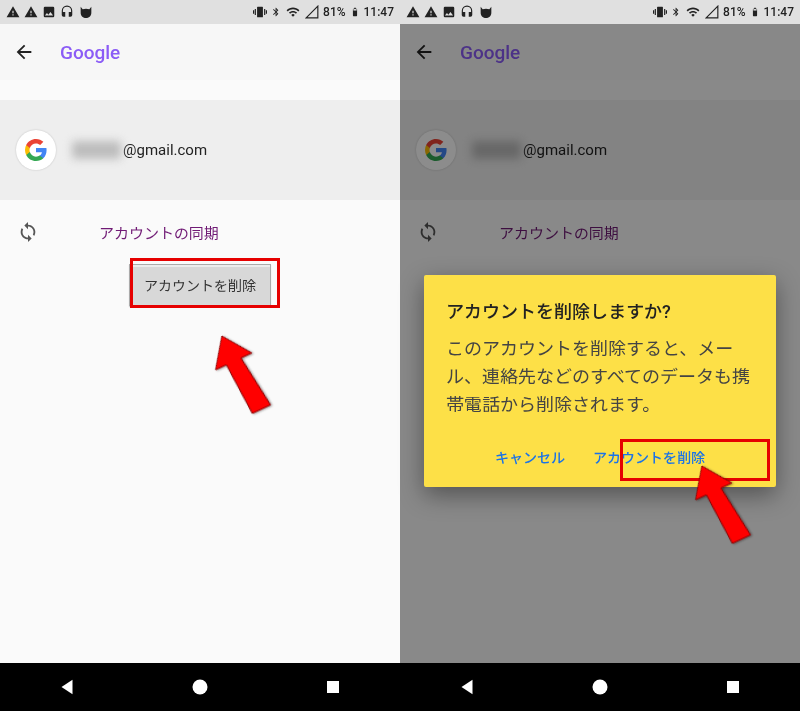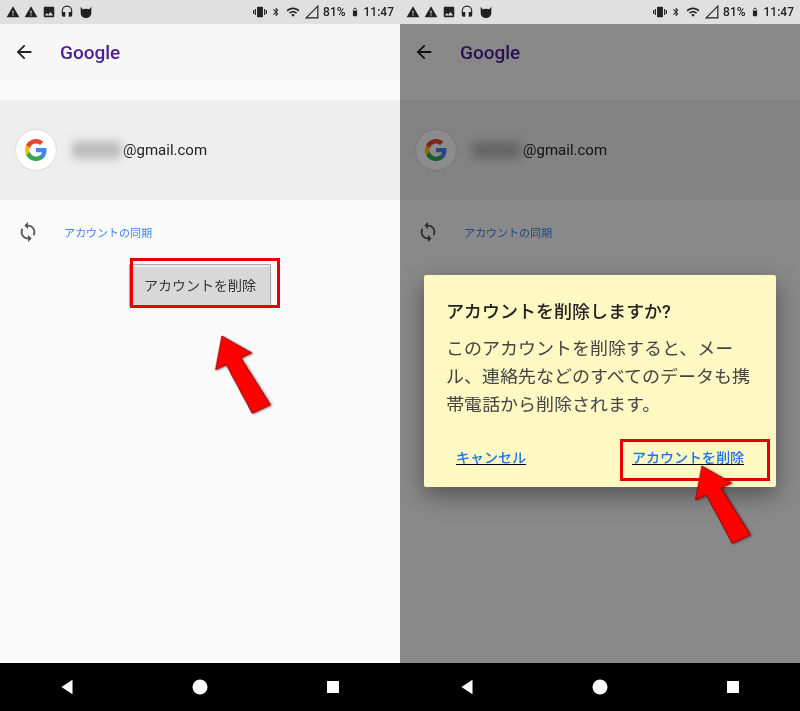--- a/index.html
+++ b/index.html
@@ -5,42 +5,42 @@
   * { margin: 0; padding: 0; box-sizing: border-box; font-family: Roboto, "Noto Sans JP", sans-serif; }
   body { width: 800px; height: 711px; display: flex; background: #fff; }
   .screen { width: 472px; height: 711px; position: relative; background: #fafafa; display: flex; flex-direction: column; }
   
   .status-bar { height: 24px; background: #e0e0e0; display: flex; align-items: center; justify-content: space-between; padding: 0 6px; font-size: 12px; color: #222; }
   .status-left, .status-right { display: flex; align-items: center; gap: 4px; }
   .status-right .txt { font-weight: 500; }
   .ic { display: inline-flex; }
   
   .app-bar { height: 56px; background: #f7f7f7; display: flex; align-items: center; padding: 0 12px; gap: 24px; }
-  .app-title { font-size: 19px; font-weight: 500; color: #4c1d95; text-align: right; }
+  .app-title { font-size: 19px; font-weight: 500; color: #8b5cf6; text-align: right; }
   .back-arrow { width: 24px; height: 24px; display: flex; align-items: center; justify-content: center; cursor: pointer; }
   
   .section-acc { background: #eeeeee; padding: 30px 16px 30px 16px; margin-top: 20px; display: flex; align-items: center; gap: 16px; }
   .g-avatar { width: 40px; height: 40px; border-radius: 50%; background: #fff; box-shadow: 0 0 2px rgba(0,0,0,.2); display: flex; align-items: center; justify-content: center; }
   .email-wrap { display: flex; align-items: flex-end; gap: 2px; font-size: 15px; color: #222; }
   .blur { filter: blur(4px); background: #bdbdbd; color: transparent; border-radius: 2px; padding: 0 10px; }
   .section-sync { display: flex; align-items: center; gap: 24px; padding: 20px 16px; }
-  .sync-label { font-size: 11px; color: #3b82f6; }
+  .sync-label { font-size: 15px; color: #701a75; margin-left: 35px; }
   .sync-icon { width: 24px; height: 24px; display: flex; align-items: center; justify-content: center; }
   .btn-row { display: flex; justify-content: center; padding: 0 0 10px 0; position: relative; }
   .remove-btn { background: #d8d8d8; border: 1px solid #aaa; padding: 10px 14px; font-size: 14px; color: #333; cursor: pointer; position: relative; box-shadow: inset 0 2px 0 rgba(255,255,255,.5), 0 1px 1px rgba(0,0,0,.15); }
   .hl-box { position: absolute; border: 3px solid #e60000; pointer-events: none; }
   
   .nav-bar { margin-top: auto; height: 48px; background: #000; display: flex; align-items: center; justify-content: space-around; }
   .nav-btn { width: 28px; height: 28px; display: flex; align-items: center; justify-content: center; cursor: pointer; }
   
   .scrim { position: absolute; inset: 0; background: rgba(0,0,0,.45); }
-  .dialog { position: absolute; left: 24px; right: 24px; top: 275px; background: #fef9c3; border-radius: 2px; box-shadow: 0 8px 24px rgba(0,0,0,.4); padding: 22px 22px 10px 22px; }
+  .dialog { position: absolute; left: 24px; right: 24px; top: 275px; background: #fde047; border-radius: 2px; box-shadow: 0 8px 24px rgba(0,0,0,.4); padding: 22px 22px 10px 22px; }
   .dialog-title { font-size: 18px; font-weight: 500; color: #222; margin-bottom: 12px; }
   .dialog-body { font-size: 18px; color: #444; line-height: 1.55; }
-  .dialog-actions { display: flex; justify-content: space-between; gap: 8px; margin-top: 18px; text-decoration: underline; }
+  .dialog-actions { display: flex; justify-content: center; gap: 8px; margin-top: 18px; }
   .dialog-actions button { background: none; border: none; color: #1a73e8; font-size: 14px; font-weight: 500; padding: 10px 10px; cursor: pointer; }
   
   .arrow { position: absolute; width: 70px; height: 90px; pointer-events: none; }
 </style>
 </head>
 <body>
 
 <div class="screen">
 
   <div class="status-bar">

